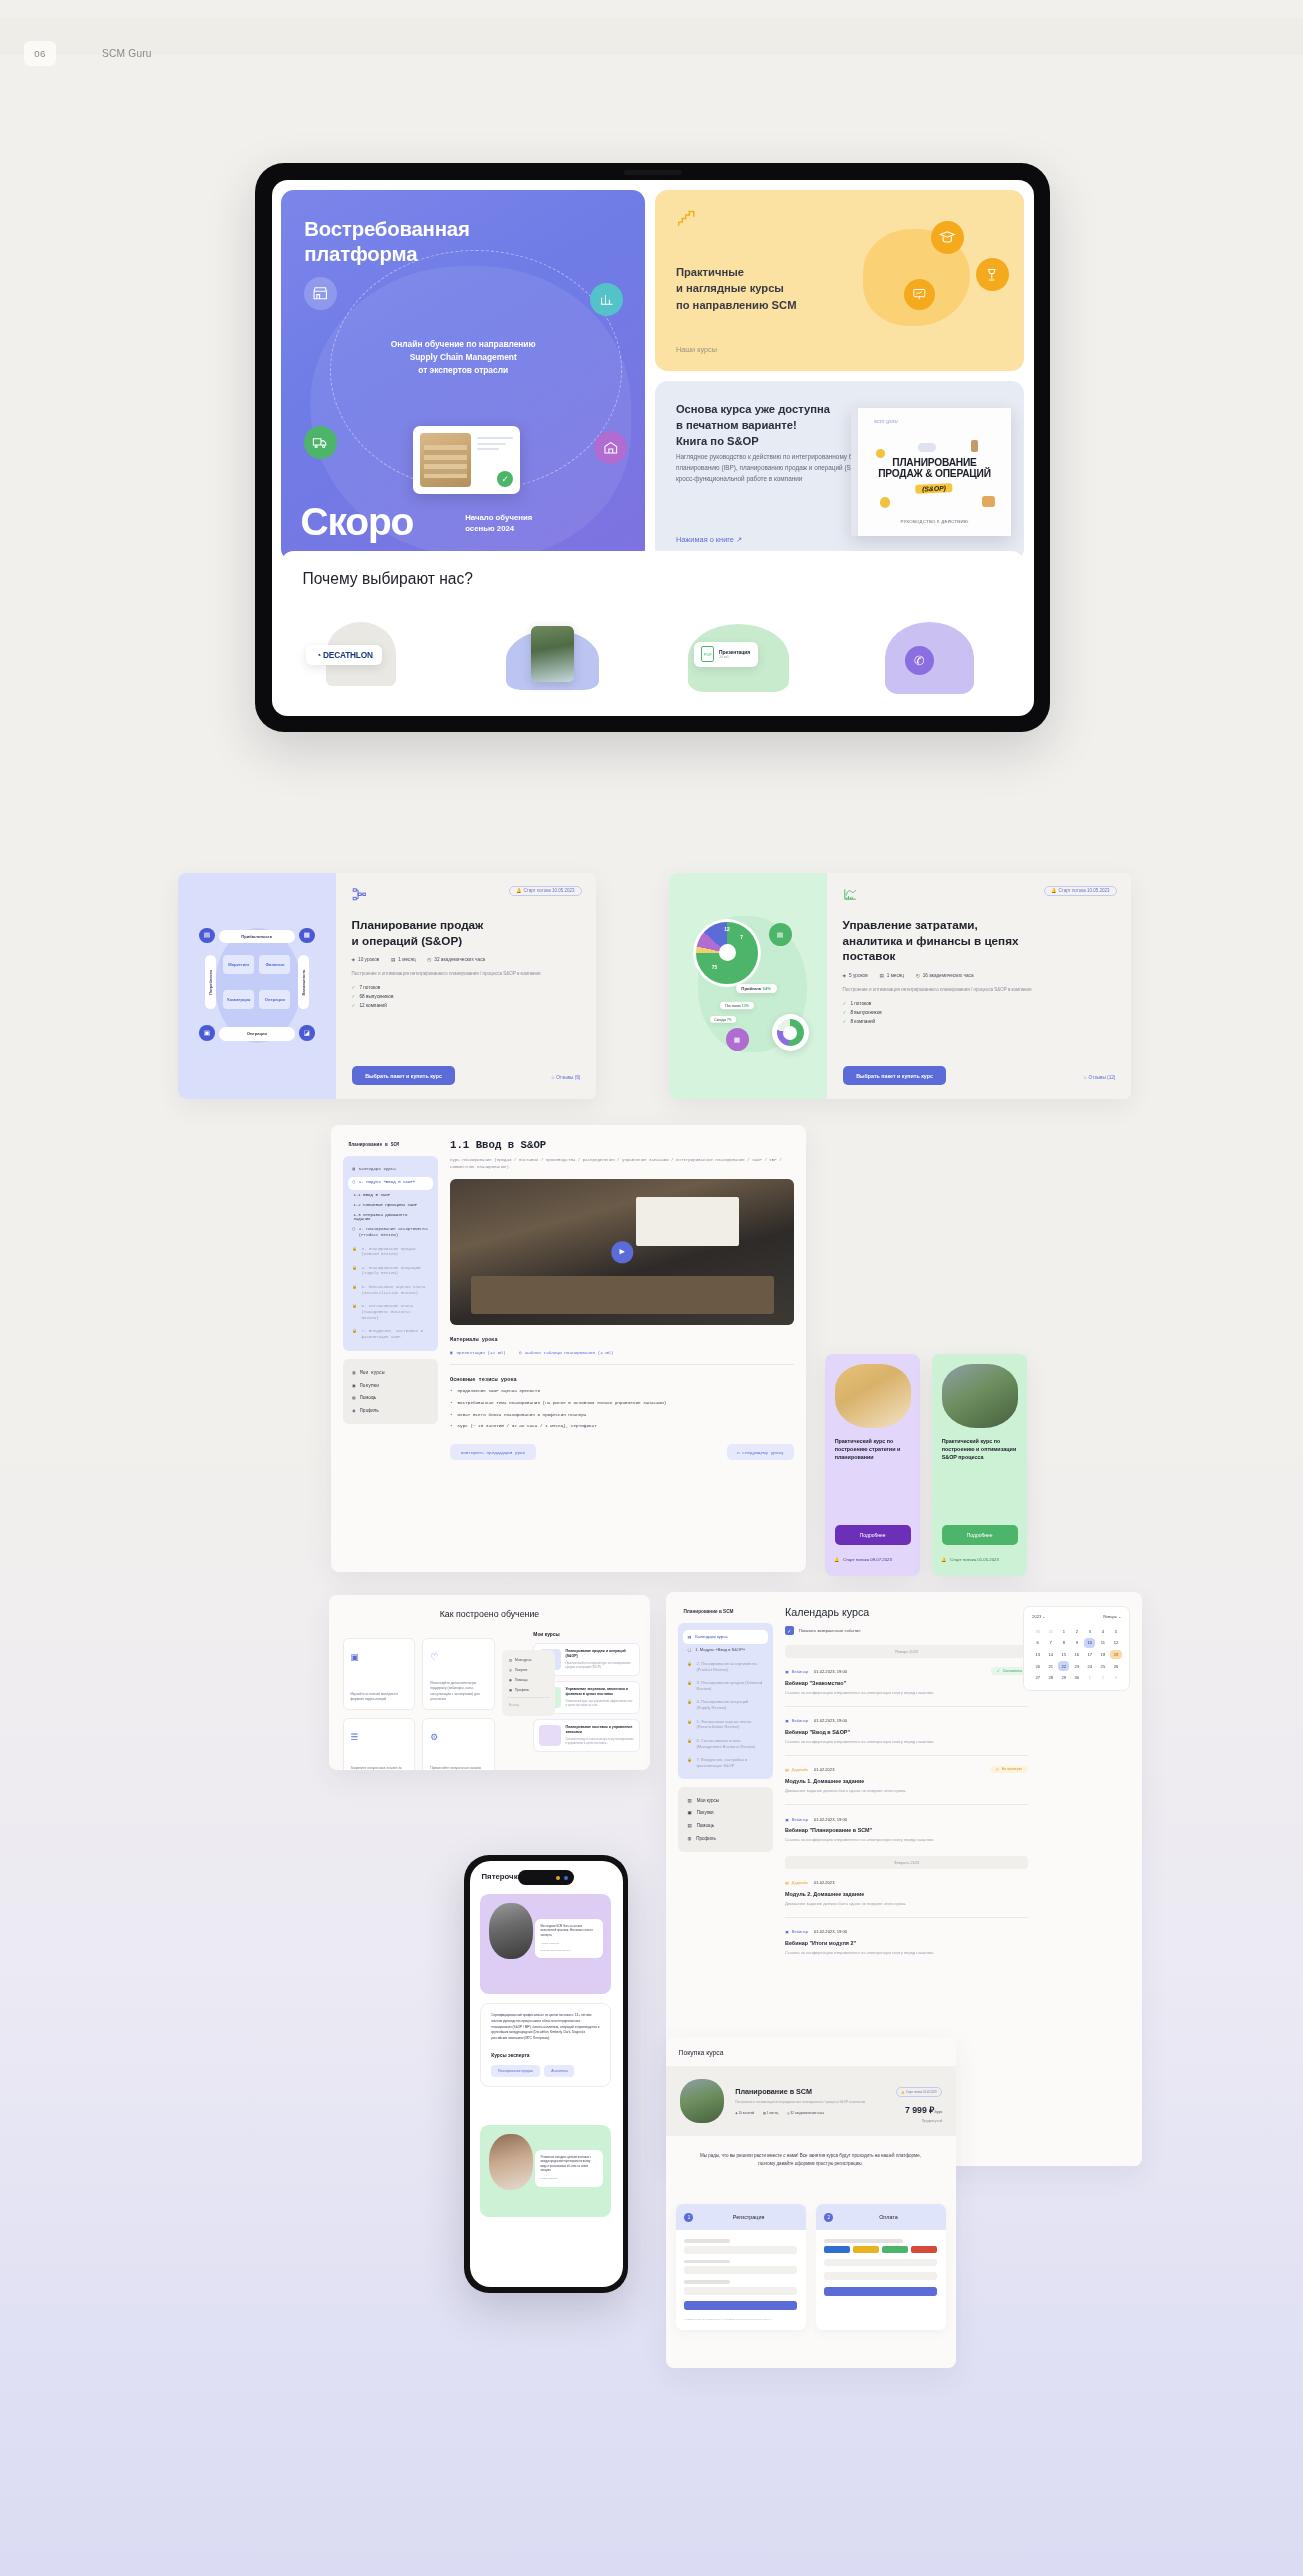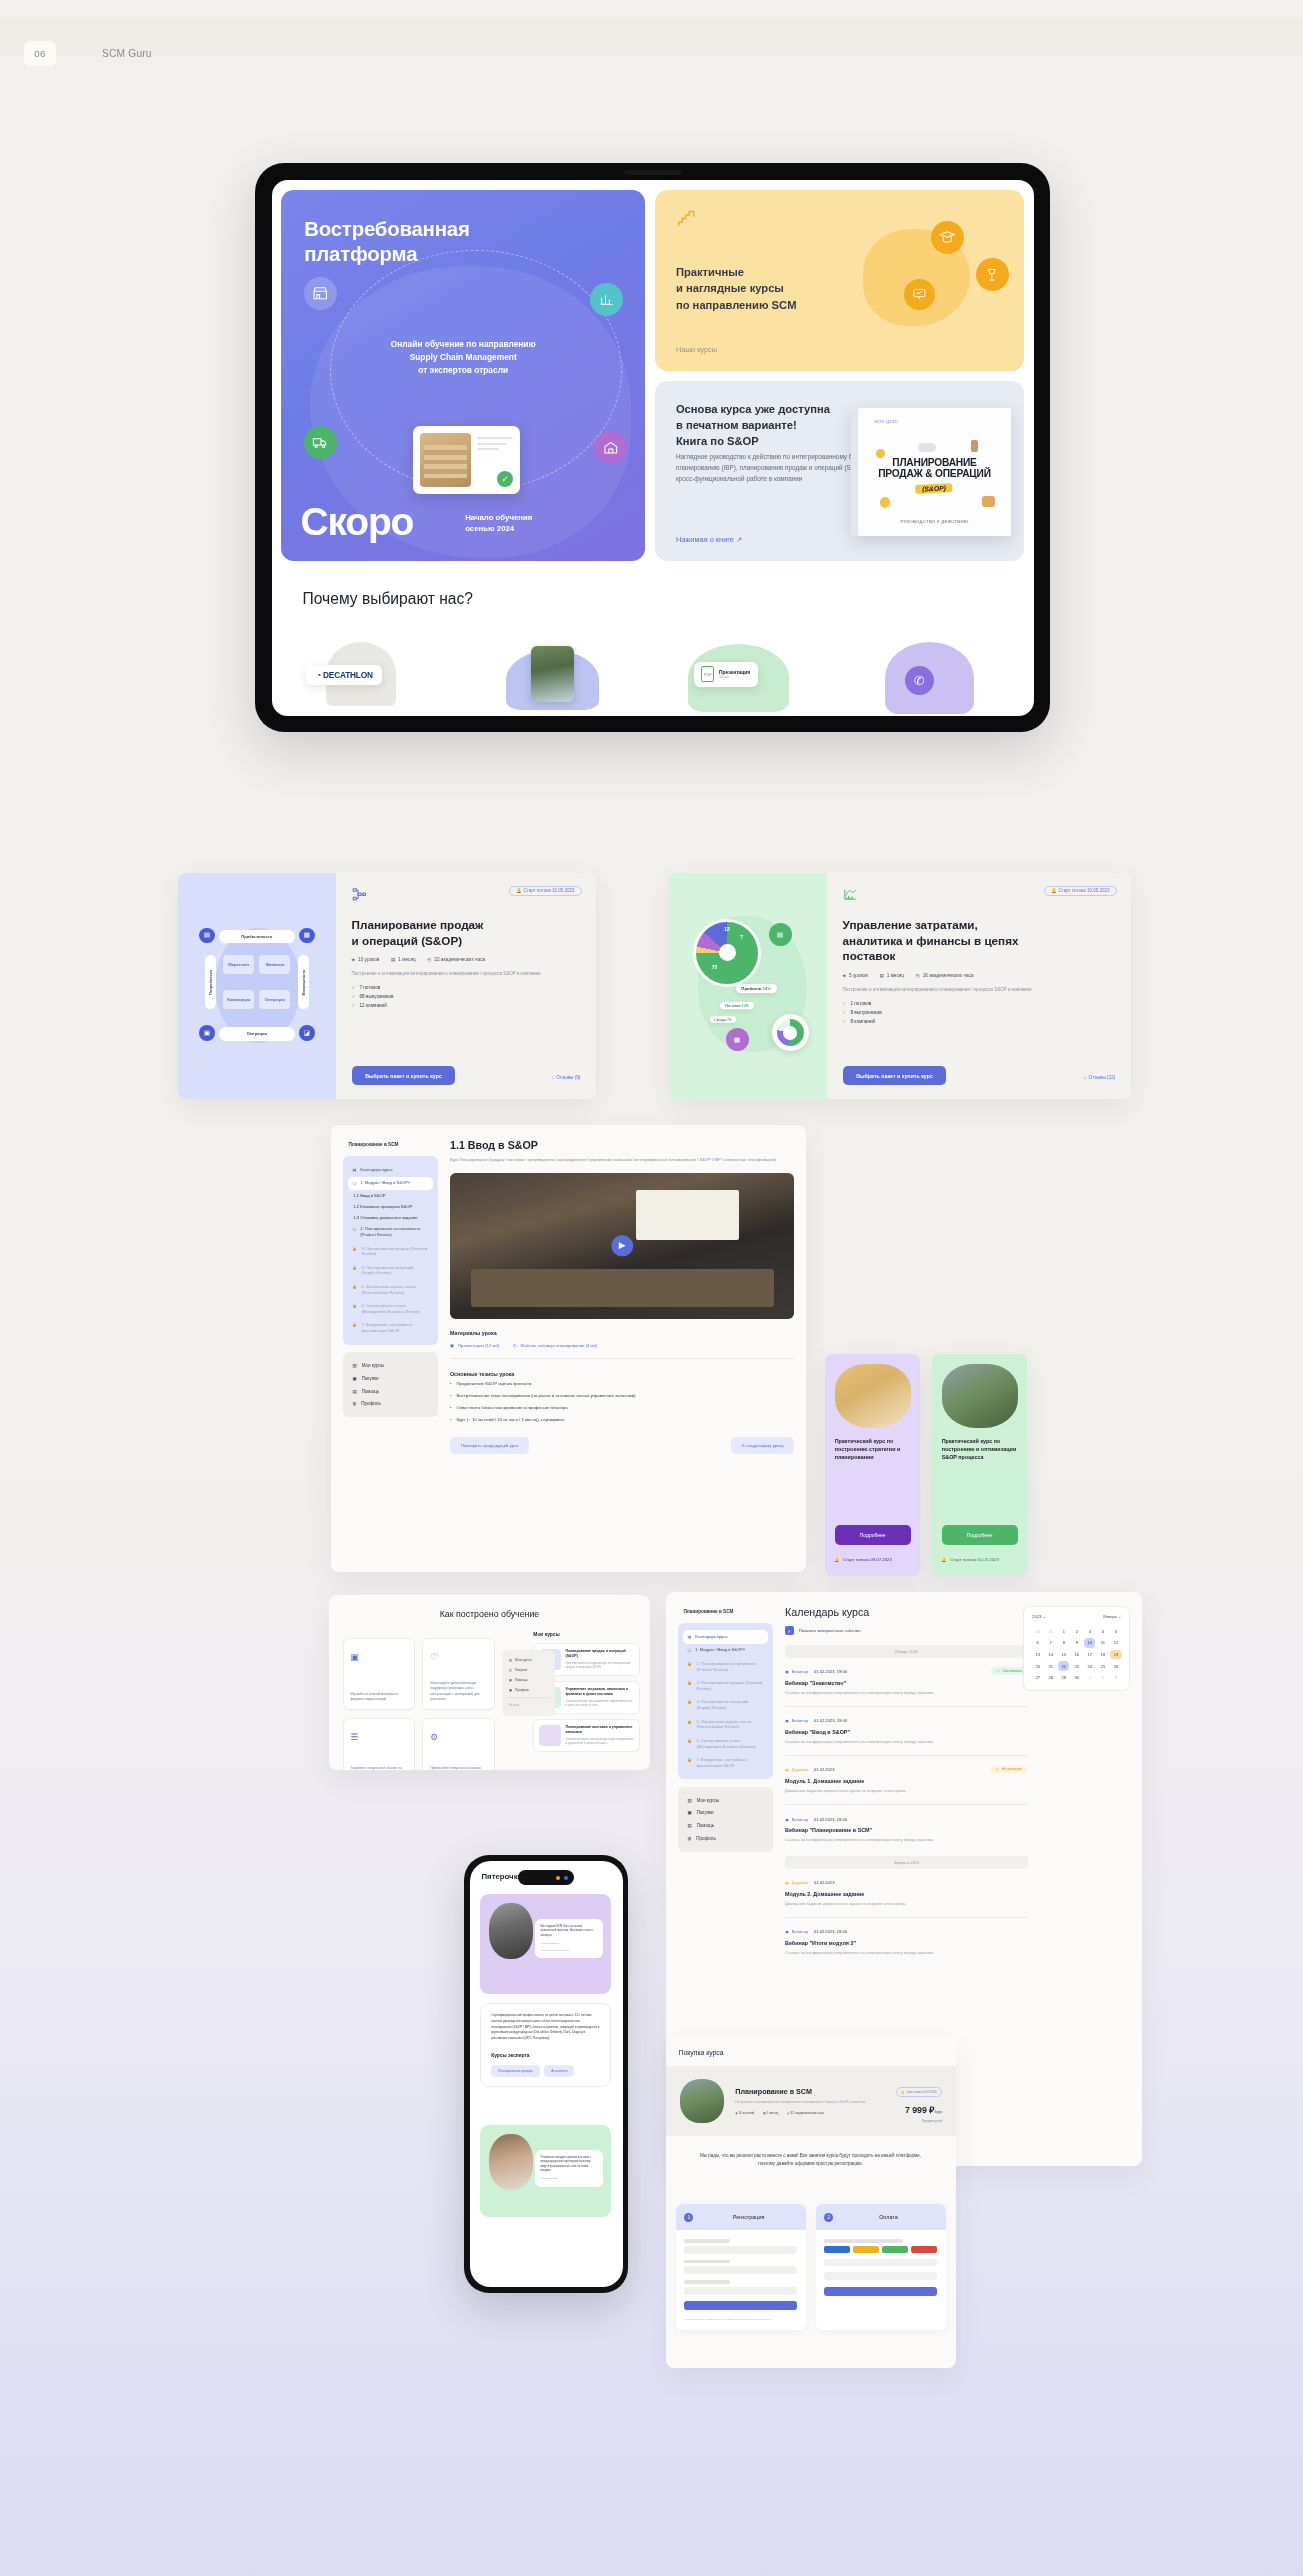--- a/index.html
+++ b/index.html
@@ -79,21 +79,21 @@
   .book .spine { position:absolute; left:0; top:0; width:7.8px; height:100%; background:#e3e6ef; }
   .book .bg { position:absolute; left:7.8px; top:0; right:0; bottom:0; background:#fdfdfe; }
   .book .logo { position:absolute; left:15.6px; top:9.7px; font-size:5.8px; color:#8f9be0; font-style:italic; }
   .book .h1 { position:absolute; left:0; right:0; top:49px; text-align:center; font-size:10.2px; font-weight:800; color:#1a1c26; letter-spacing:-0.2px;}
   .book .h2 { position:absolute; left:0; right:0; top:60px; text-align:center; font-size:10.2px; font-weight:800; color:#1a1c26; letter-spacing:-0.2px;}
   .book .tag { position:absolute; left:50%; top:76px; transform:translateX(-50%) rotate(-3deg); background:#f5c63e;
                padding:1px 6.8px; border-radius:2.9px; font-size:6.8px; font-weight:700; font-style:italic; color:#2a2208; }
   .book .foot { position:absolute; left:0; right:0; bottom:11.7px; text-align:center; font-size:4.3px; color:#5a5f70; letter-spacing:0.3px;}
   .book .dot { position:absolute; border-radius:50%; }
 
-  .why { position:absolute; left:9.7px; top:391px; width:743px; height:134px; background:#fff; border-radius:12.6px; }
+  .why { position:absolute; left:9.7px; top:371px; width:743px; height:134px; background:#fff; border-radius:12.6px; }
   .why-title { position:absolute; left:21.4px; top:19.4px; font-size:15.6px; font-weight:500; color:#20222e; }
   .why-row { position:absolute; left:21.4px; top:70px; width:700px; height:60px; display:flex; gap:51px; align-items:flex-end; }
   .why-item { position:relative; width:151px; height:58px; }
   .blobA { position:absolute; left:23px; bottom:-5.8px; width:70px; height:64px; background:#e9e8e3; border-radius:50% 50% 10% 10%; }
   .chipD { position:absolute; left:3.9px; bottom:15.6px; background:#fff; border-radius:5.8px; padding:4.9px 9.7px;
            box-shadow:0 2.9px 9.7px rgba(40,40,60,.12); font-size:8.3px; font-weight:800; color:#14387f; letter-spacing:-0.2px;}
   .blobB { position:absolute; left:15.6px; bottom:-9.7px; width:93px; height:60px; background:#bcc4f2; border-radius:50% 50% 16% 16%; }
   .selfie { position:absolute; left:41px; bottom:-1.9px; width:43px; height:56px; border-radius:5.8px; overflow:hidden;
             background:linear-gradient(170deg,#6f8a5e 0%,#4e6b46 40%,#c5d8dc 100%); box-shadow:0 2.9px 9.7px rgba(40,40,60,.18);}
   .blobC { position:absolute; left:9.7px; bottom:-11.7px; width:101px; height:68px; background:#c9ebcd; border-radius:50% 50% 16% 16%; }
@@ -155,21 +155,21 @@
   .dn-tag { position:absolute; background:#fff; border-radius:8.8px; padding:1.9px 5.8px; font-size:4.3px; color:#3a3e4c;
             box-shadow:0 1.9px 5.8px rgba(40,60,40,.1); white-space:nowrap;}
   .dn-c { position:absolute; border-radius:50%; display:flex; align-items:center; justify-content:center; color:#fff; font-size:6.8px;}
   .ring { position:absolute; right:1.9px; bottom:15.6px; width:37px; height:37px; border-radius:50%; background:#fff;
           box-shadow:0 1.9px 7.8px rgba(40,60,40,.15); display:flex; align-items:center; justify-content:center;}
   .ring:before{content:"";width:27px;height:27px;border-radius:50%;
           background:conic-gradient(#4db56a 0deg 190deg,#8b6fe0 190deg 280deg,#e6f3e8 280deg 360deg);}
   .ring:after{content:"";position:absolute;width:14.6px;height:14.6px;border-radius:50%;background:#fff;}
 
   
-  .lesson { left:331px; top:1125px; width:475px; height:447px; background:#fbfaf8; }
+  .lesson { left:331px; top:1125px; width:475px; height:447px; background:#fbfaf8;font-family:Liberation Mono, monospace; }
   .lsb { position:absolute; left:11.7px; top:11.7px; width:95px; }
   .lsb-h { font-size:4.7px; color:#30343f; font-weight:600; margin:5.8px 0 8.8px 5.8px;}
   .lsb-box { background:#dfe4fb; border-radius:5.8px; padding:6.8px 4.9px; }
   .lsb-it { font-size:4.1px; color:#474b5c; padding:3.9px 4.9px; line-height:1.4; display:flex; gap:3.9px; }
   .lsb-it.sel { background:#fff; border-radius:4.9px; color:#3c4ab6; }
   .lsb-it.dim { color:#9ba0b4; }
   .lsb-sub { font-size:4.1px; color:#30343f; padding:2.9px 5.8px; }
   .lsb-box2 { background:#efedea; border-radius:5.8px; padding:6.8px 4.9px; margin-top:7.8px; }
   .lsb-it2 { font-size:4.5px; color:#30343f; padding:3.9px 4.9px; display:flex; gap:4.9px; }
   .lmain { position:absolute; left:119px; top:13.6px; right:11.7px; }

